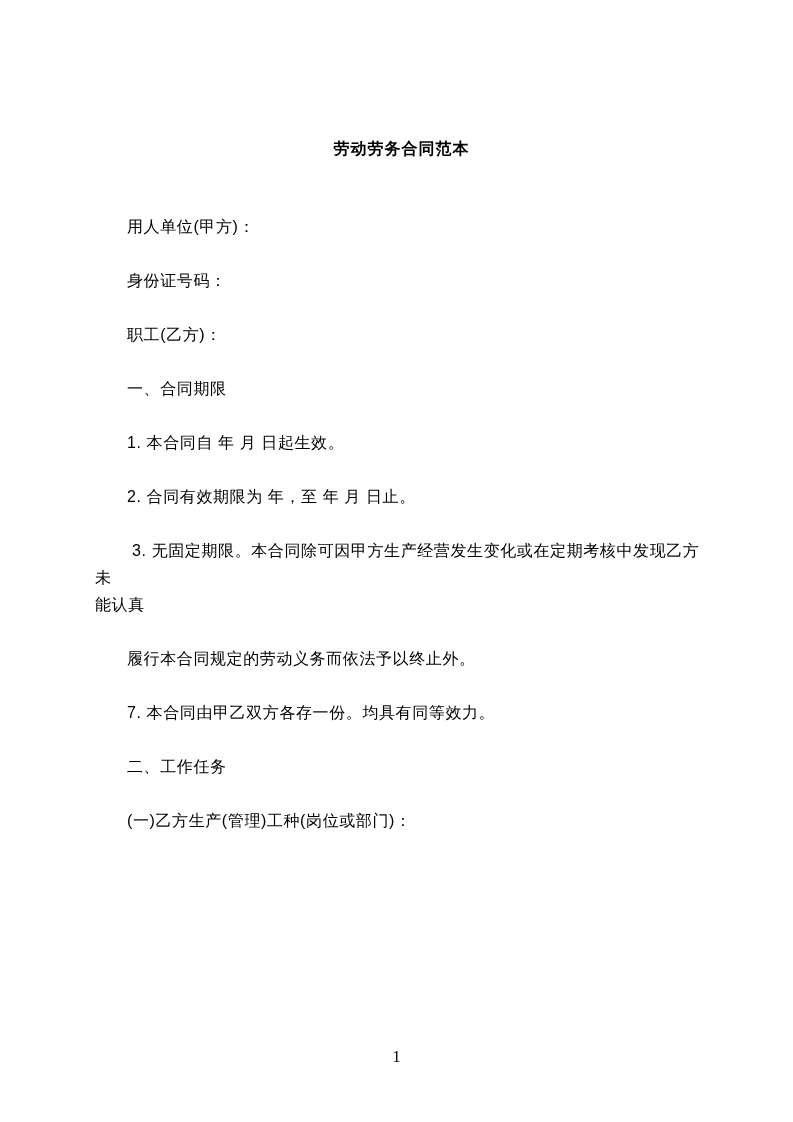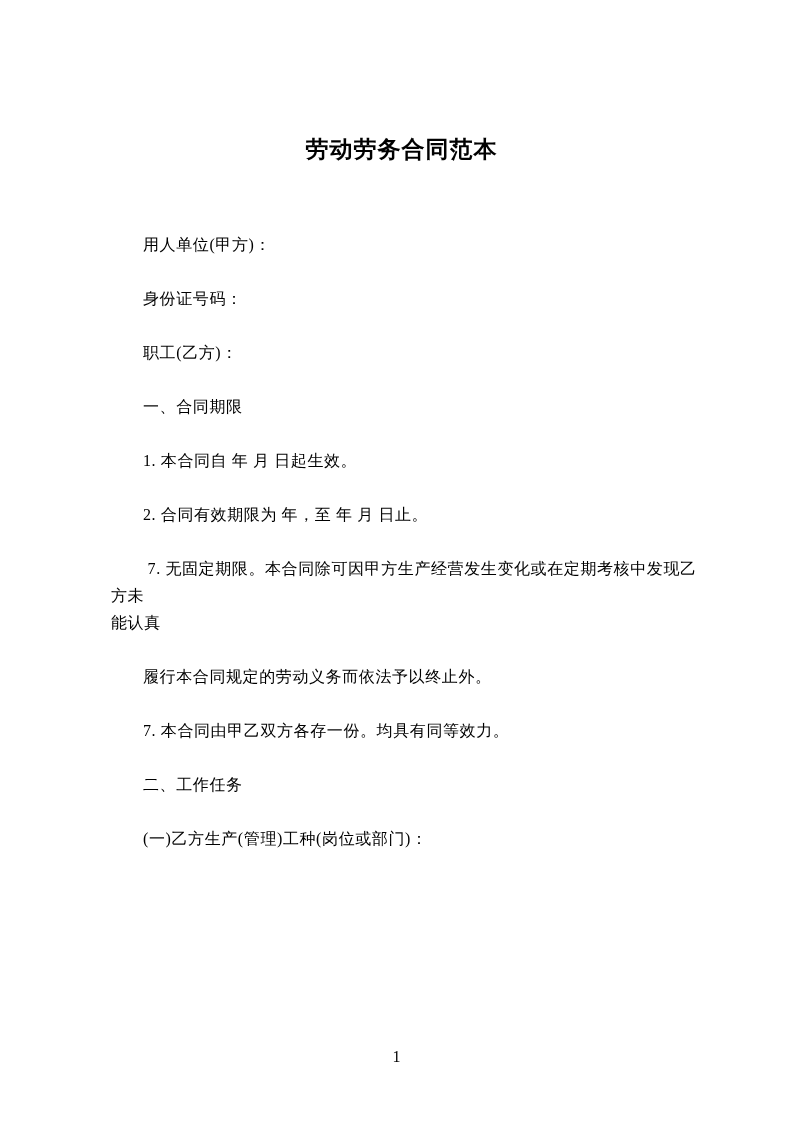--- a/index.html
+++ b/index.html
@@ -16,30 +16,30 @@
     font-family: "Liberation Sans", "DejaVu Sans", sans-serif;
   }
   .page {
     position: absolute;
     inset: 0;
     box-sizing: border-box;
     padding: 135px 85px 0 95px;
     background: #ffffff;
   }
   .doc-title {
-    margin: 0 0 68px 0;
-    font-size: 23px;
+    margin: 0 0 50px 0;
+    font-size: 16px;
     line-height: 28px;
     font-weight: 700;
     text-align: center;
     letter-spacing: 1px;
+    font-family: Liberation Serif, serif;
   }
   .para {
-    margin: 0 0 27px 16px;
-    font-family: Liberation Serif, serif;
+    margin: 0 0 27px 0;
   }
   .line {
     font-size: 16px;
     line-height: 27px;
     letter-spacing: 0.6px;
     white-space: pre-wrap;
     font-weight: 400;
   }
   .indent {
     text-indent: 32px;
@@ -80,21 +80,21 @@
 
   <div class="para">
     <div class="line indent">1. 本合同自 年 月 日起生效。</div>
   </div>
 
   <div class="para">
     <div class="line indent">2. 合同有效期限为 年，至 年 月 日止。</div>
   </div>
 
   <div class="para">
-    <div class="line indent"> 7. 无固定期限。本合同除可因甲方生产经营发生变化或在定期考核中发现乙方未</div>
+    <div class="line indent"> 3. 无固定期限。本合同除可因甲方生产经营发生变化或在定期考核中发现乙方未</div>
     <div class="line">能认真</div>
   </div>
 
   <div class="para">
     <div class="line indent">履行本合同规定的劳动义务而依法予以终止外。</div>
   </div>
 
   <div class="para">
     <div class="line indent">7. 本合同由甲乙双方各存一份。均具有同等效力。</div>
   </div>

